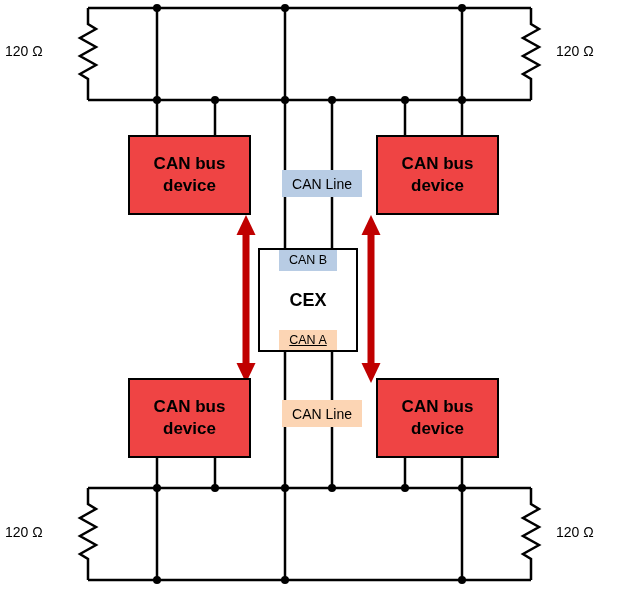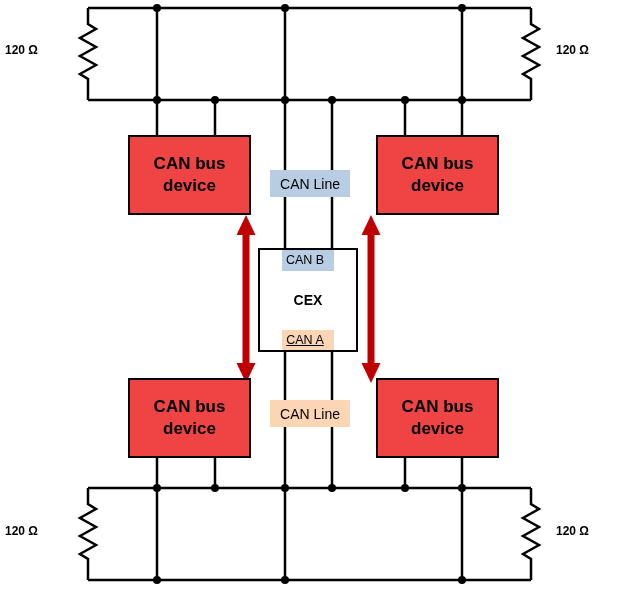--- a/index.html
+++ b/index.html
@@ -45,44 +45,45 @@
     border: 2.5px solid var(--line, #000);
     display: flex;
     flex-direction: column;
     align-items: center;
     justify-content: space-between;
     z-index: 2;
   }
   .port-tab {
     font-size: 12.5px;
     line-height: 1;
-    padding: 4px 10px 4px 4px;
+    padding: 4px 10px 4px 10px;
     white-space: nowrap;
   }
   .port-top    { background: var(--blue-label-bg, #b8cce4); }
   .port-bottom { background: var(--orange-label-bg, #fcd5b4); text-decoration: underline; }
-  .cex-title { font-weight: bold; font-size: 14px; }
+  .cex-title { font-weight: bold; font-size: 18px; }
 
   .can-line-label {
     position: absolute;
     width: 80px; height: 27px;
     display: flex;
     align-items: center;
     justify-content: center;
     font-size: 14px;
     z-index: 2;
     white-space: nowrap;
+    margin-left: 12px;
   }
   .can-line-top    { left: 270px; top: 170px; background: var(--blue-label-bg, #b8cce4); }
   .can-line-bottom { left: 270px; top: 400px; background: var(--orange-label-bg, #fcd5b4); }
 
   .ohm-label {
     position: absolute;
-    font-weight: bold;
-    font-size: 12px;
+    font-weight: normal;
+    font-size: 14px;
     white-space: nowrap;
     z-index: 2;
   }
   .ohm-top-left     { left: 5px;   top: 43px; }
   .ohm-top-right    { left: 556px; top: 43px; }
   .ohm-bottom-left  { left: 5px;   top: 524px; }
   .ohm-bottom-right { left: 556px; top: 524px; }
 </style>
 </head>
 <body>

